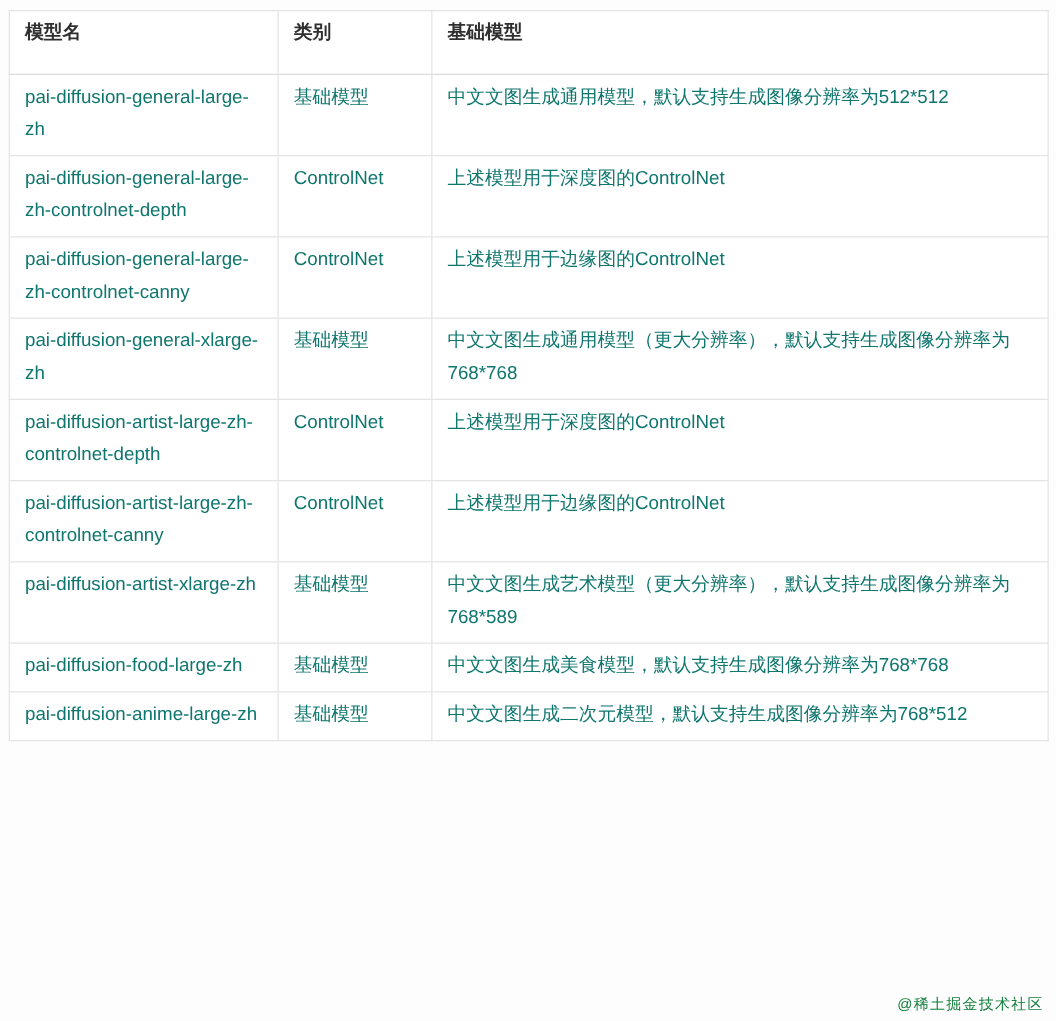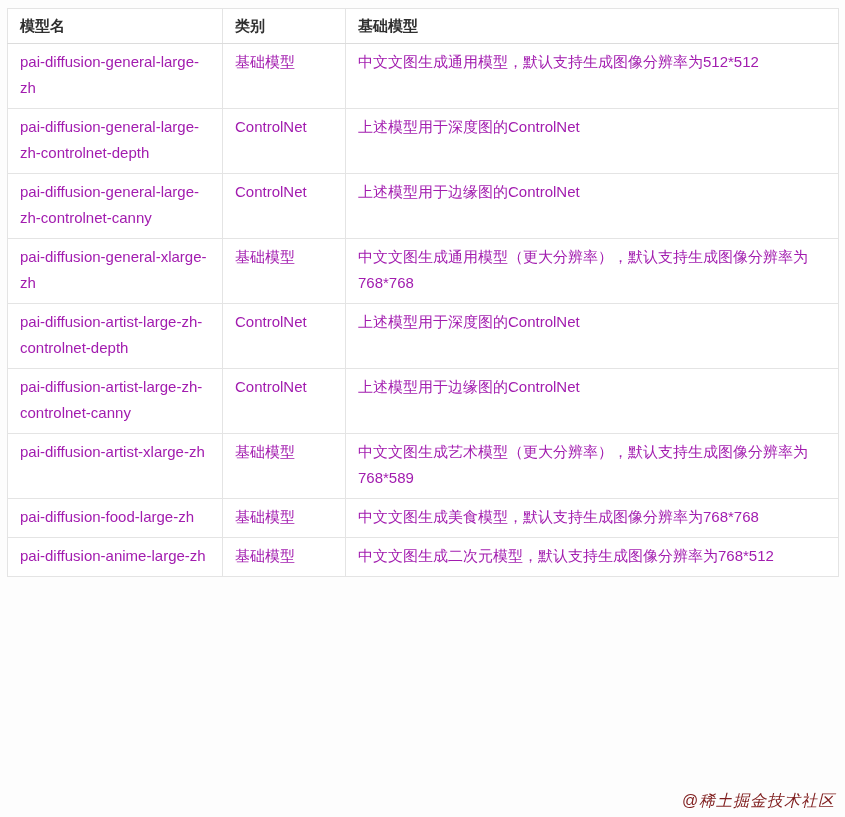--- a/index.html
+++ b/index.html
@@ -26,43 +26,42 @@
     table-layout: fixed;
     background: #ffffff;
   }
   .models-table th,
   .models-table td {
     border: 1px solid #e4e4e4;
     vertical-align: top;
     text-align: left;
     font-size: 15px;
     line-height: 26px;
-    color: #a21caf;
+    color: #0f766e;
     padding: 5px 12px 7px 12px;
     overflow-wrap: break-word;
     word-wrap: break-word;
   }
   .models-table th {
     font-weight: bold;
     color: #2f2f2f;
     padding-top: 4px;
-    padding-bottom: 4px;
+    padding-bottom: 20px;
     border-bottom-color: #dcdcdc;
   }
   .col-model   { width: 215px; }
   .col-category{ width: 123px; }
   .col-scenario{ width: auto; }
   .watermark {
     position: absolute;
     right: 10px;
     bottom: 5px;
-    font-size: 16px;
-    color: #7f1d1d;
+    font-size: 12px;
+    color: #15803d;
     letter-spacing: 1px;
-    font-style: italic;
   }
 </style>
 </head>
 <body>
 
 <div class="table-wrap">
   <table class="models-table">
     <colgroup>
       <col class="col-model">
       <col class="col-category">

